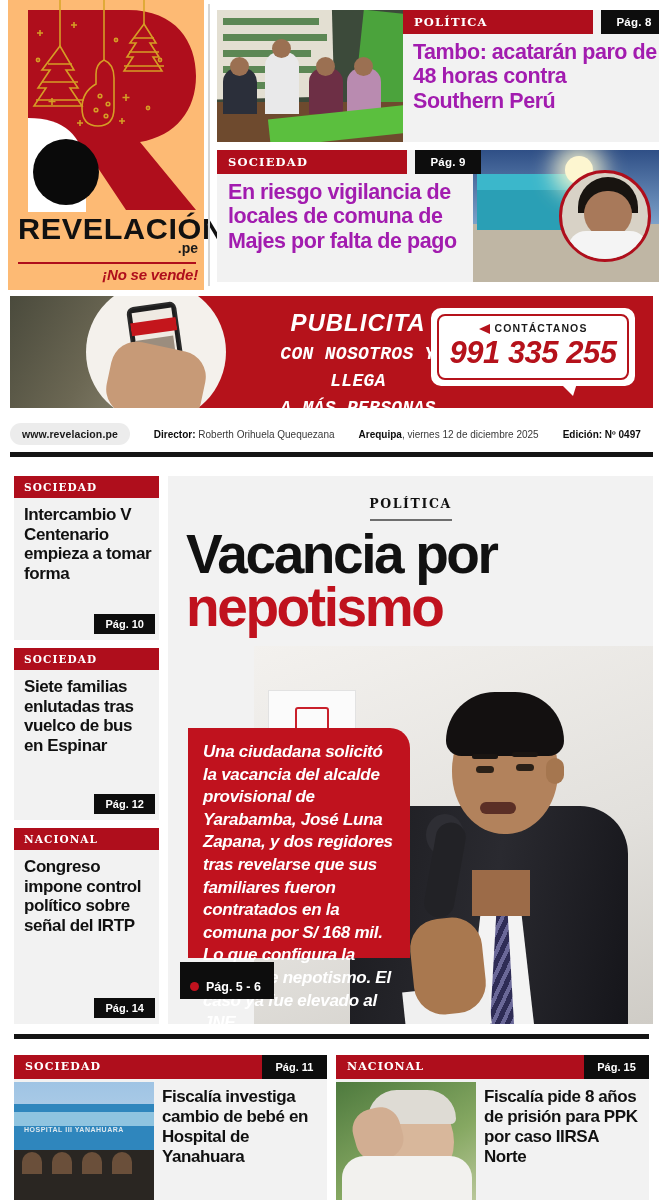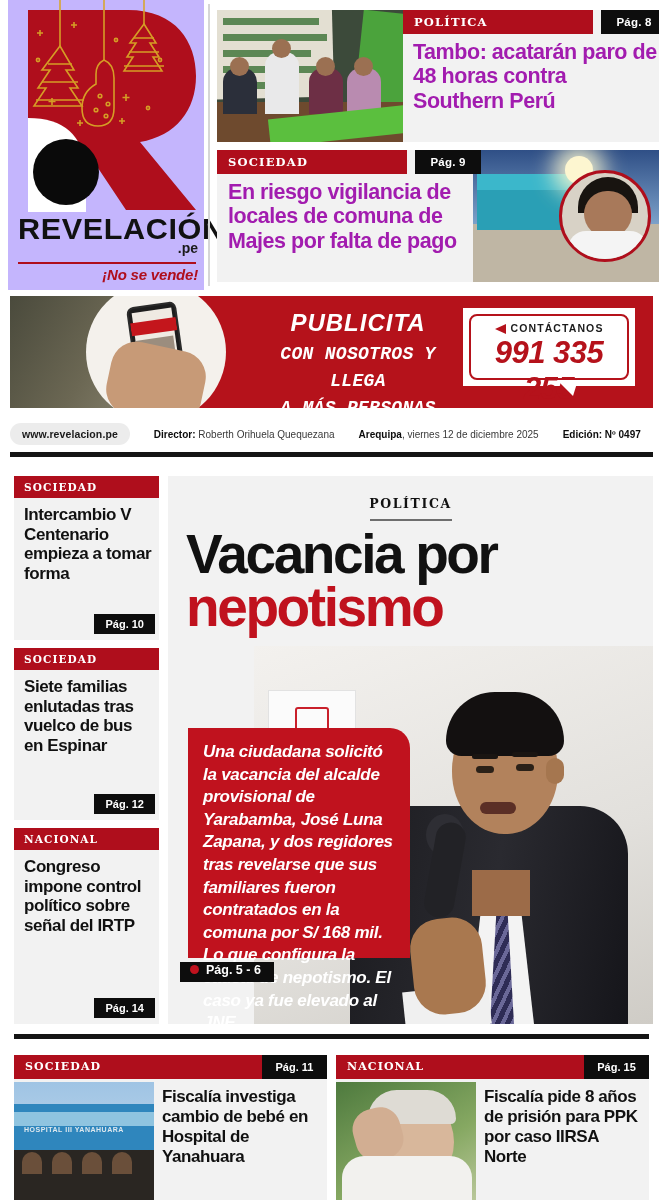--- a/index.html
+++ b/index.html
@@ -25,21 +25,21 @@
     position: absolute;
     left: 0; top: 0;
     width: 663px; height: 290px;
   }
 
   
   .logo-block {
     position: absolute;
     left: 8px; top: 0;
     width: 196px; height: 290px;
-    background: #c4b5fd;
+    background: #fdba74;
   }
   .logo-r-wrap {
     position: absolute;
     left: 0; top: 0;
     width: 196px; height: 225px;
     overflow: hidden;
   }
   .logo-svg { display: block; }
   .logo-word {
     position: absolute;
@@ -203,23 +203,23 @@
     background: #c79a77; transform: rotate(12deg);
   }
   .ad-text { position: absolute; left: 248px; top: 14px; width: 200px; text-align: center; color: #ffffff; }
   .ad-t1 {
     font-size: 24px; font-weight: 800; font-style: italic;
     letter-spacing: 1px; line-height: 1.1;
   }
   .ad-t2 { margin-top: 5px; font-size: 18px; font-weight: 700; font-style: italic; line-height: 1.5; letter-spacing: .3px; font-family: Liberation Mono, monospace; }
   .ad-bubble {
     position: absolute; right: 18px; top: 12px;
-    width: 172px; height: 78px;
+    width: 204px; height: 78px;
     background: #ffffff; border: 3px solid #ffffff;
-    border-radius: 0;
+    border-radius: 10px;
   }
   .ad-bubble-in {
     position: absolute; inset: 3px;
     border: 2px solid #B5121B; border-radius: 8px;
     background: #ffffff;
   }
   .ad-bubble-tail {
     position: absolute; right: 54px; bottom: -13px;
     width: 0; height: 0;
     border-left: 16px solid transparent;
@@ -380,21 +380,21 @@
     padding: 13px 14px 10px 15px;
   }
   .ma-box-txt {
     font-size: 17px; font-weight: 800; font-style: italic;
     line-height: 1.33; letter-spacing: -0.25px;
   }
   .ma-pag {
     position: absolute; left: 12px; top: 486px;
     background: #0d0d0d; color: #fff;
     font-size: 12.5px; font-weight: 800;
-    padding: 1px 13px 5px 10px;
+    padding: 18px 13px 5px 10px;
   }
   .ma-dot {
     display: inline-block; width: 9px; height: 9px; border-radius: 50%;
     background: #C0121E; vertical-align: 0px; margin-right: 7px;
   }
 
   
   .bottom-rule {
     position: absolute; left: 14px; top: 1034px;
     width: 635px; height: 5px; background: #141414;

